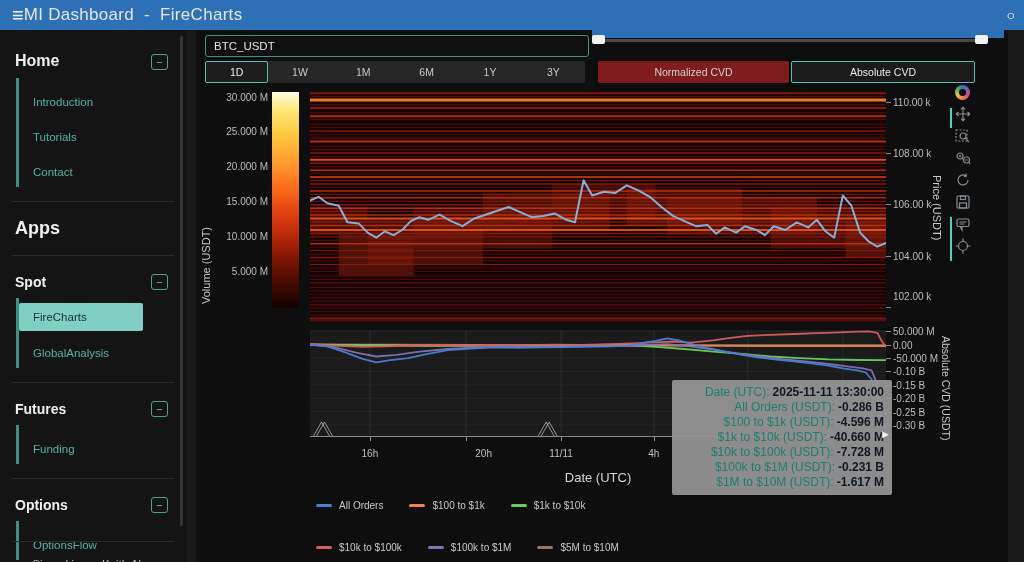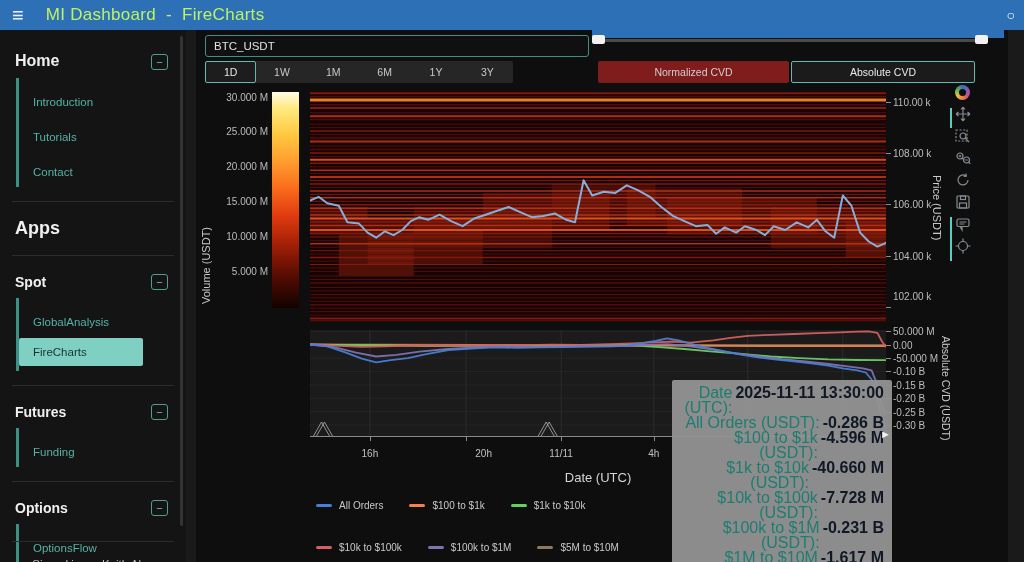--- a/index.html
+++ b/index.html
@@ -3,21 +3,21 @@
 <meta charset="utf-8">
 <style>
   html,body{margin:0;padding:0;}
   body{width:1024px;height:562px;position:relative;overflow:hidden;background:#1a1a1a;
        font-family:"Liberation Sans", sans-serif;-webkit-font-smoothing:antialiased;}
   .abs{position:absolute;}
   
   .app-header{position:absolute;left:0;top:0;width:1024px;height:30px;background:#2d70b5;
               display:flex;align-items:center;z-index:30;}
   .menu-icon{margin-left:12px;font-size:20px;color:#e9f0f7;cursor:pointer;line-height:1;}
-  .app-title{margin-left:22px;font-size:17px;color:#bef264;font-weight:500;white-space:pre;letter-spacing:.3px;}
+  .app-title{font-size:17px;color:#e5e5e5;font-weight:500;white-space:pre;letter-spacing:.3px;}
   .profile-icon{position:absolute;right:9px;top:7px;font-size:14px;color:#ffffff;}
   
   .sidebar{position:absolute;left:0;top:30px;width:186px;height:532px;background:#141414;z-index:20;}
   .side-scrollbar{position:absolute;right:3px;top:6px;width:3px;height:490px;background:#343434;border-radius:2px;}
   .sb-group{padding:6px 0 2px 0;}
   .sb-title-row{display:flex;align-items:flex-end;justify-content:space-between;padding:6px 18px 6px 15px;}
   .sb-title{color:#f0f0f0;font-weight:700;font-size:16px;}
   .sb-title.small{font-size:14px;}
   .sb-collapse{width:15px;height:14px;border:1px solid #4e9e93;border-radius:3px;color:#6cc5b8;
                font-size:11px;display:flex;align-items:center;justify-content:center;cursor:pointer;}
@@ -31,21 +31,21 @@
   .side-footer-line{position:absolute;left:12px;right:12px;bottom:20px;border-top:1px solid #2c2c2c;}
   
   .card{position:absolute;left:196px;top:30px;width:812px;height:532px;background:#0e0e0e;z-index:10;}
   .symbol-input{position:absolute;left:9px;top:5px;width:366px;height:20px;background:#101010;
                 border:1px solid #3f8f85;border-radius:3px;color:#e2e2e2;font-size:11.5px;
                 padding:0 8px;font-family:"Liberation Sans",sans-serif;outline:none;}
   .blue-strip{position:absolute;left:396px;top:0;width:412px;height:8px;background:#2d70b5;}
   .slider-track{position:absolute;left:402px;top:9px;width:386px;height:3px;background:#4a4a4a;border-radius:2px;}
   .slider-handle{position:absolute;top:5px;width:13px;height:9px;background:#f2f2f2;border-radius:2px;cursor:ew-resize;}
   .btn-row{position:absolute;display:flex;}
-  .range-group{left:9px;top:31px;width:308px;height:22px;background:#262626;border-radius:2px;}
+  .range-group{left:9px;top:31px;width:380px;height:22px;background:#262626;border-radius:2px;}
   .range-btn{flex:1;display:flex;align-items:center;justify-content:center;color:#c8c8c8;
              font-size:10.5px;cursor:pointer;border:1px solid transparent;border-radius:2px;}
   .range-btn.active{border-color:#58beb0;background:#1d1d1d;color:#e8e8e8;}
   .cvd-group{left:402px;top:31px;width:377px;height:22px;gap:2px;}
   .cvd-btn{display:flex;align-items:center;justify-content:center;color:#cfcfcf;font-size:10.5px;
            background:#7f1d1d;cursor:pointer;border:1px solid transparent;border-radius:2px;}
   .cvd-btn.active{border-color:#58beb0;background:#1b1b1b;color:#e9e9e9;}
   
   .ylab-left{position:absolute;left:4px;top:160px;height:150px;writing-mode:vertical-rl;
              transform:rotate(180deg);color:#c9c9c9;font-size:11px;text-align:center;}
@@ -63,21 +63,21 @@
   
   .modebar{position:absolute;left:759px;top:55px;width:26px;display:flex;flex-direction:column;gap:6px;}
   .mb-icon{width:16px;height:16px;cursor:pointer;opacity:.85;}
   .plogo{width:15px;height:15px;border-radius:50%;position:relative;
          background:conic-gradient(#3b6fb6,#7a5fb8,#c94f8c,#e8833a,#e8c63a,#58b158,#3b6fb6);}
   .plogo::after{content:'';position:absolute;inset:4px;background:#0e0e0e;border-radius:50%;}
   .mb-bar{position:absolute;left:-5px;width:2px;background:#4fd1c5;}
   
   .tooltip{position:absolute;left:476px;top:350px;width:204px;background:rgba(148,148,148,0.95);
            border-radius:2px;padding:5px 8px;z-index:15;}
-  .tt-row{display:flex;font-size:16px;line-height:15px;}
+  .tt-row{display:flex;font-size:12px;line-height:15px;}
   .tt-label{flex:1;text-align:right;color:#1d7d72;}
   .tt-value{margin-left:3px;color:#101826;font-weight:700;white-space:nowrap;}
   .tt-arrow{position:absolute;left:684px;top:398px;color:#f0f0f0;font-size:11px;z-index:16;}
   
   .legend-row{position:absolute;display:flex;gap:26px;align-items:center;}
   .legend-item{display:flex;align-items:center;cursor:pointer;}
   .legend-swatch{width:16px;height:3px;border-radius:2px;margin-right:7px;}
   .legend-label{color:#c9c9c9;font-size:10px;}
   svg{display:block;}
 </style>
@@ -105,22 +105,22 @@
       </div>
       <div class="sb-divider"></div>
       <div class="sb-header">Apps</div>
       <div class="sb-divider"></div>
       <div class="sb-group">
         <div class="sb-title-row">
           <div class="sb-title small">Spot</div>
           <div class="sb-collapse">−</div>
         </div>
         <div class="sb-sublist">
+          <div class="sb-item active">FireCharts</div>
           <div class="sb-item">GlobalAnalysis</div>
-          <div class="sb-item active">FireCharts</div>
         </div>
       </div>
       <div class="sb-divider"></div>
       <div class="sb-group">
         <div class="sb-title-row">
           <div class="sb-title small">Futures</div>
           <div class="sb-collapse">−</div>
         </div>
         <div class="sb-sublist">
           <div class="sb-item">Funding</div>

